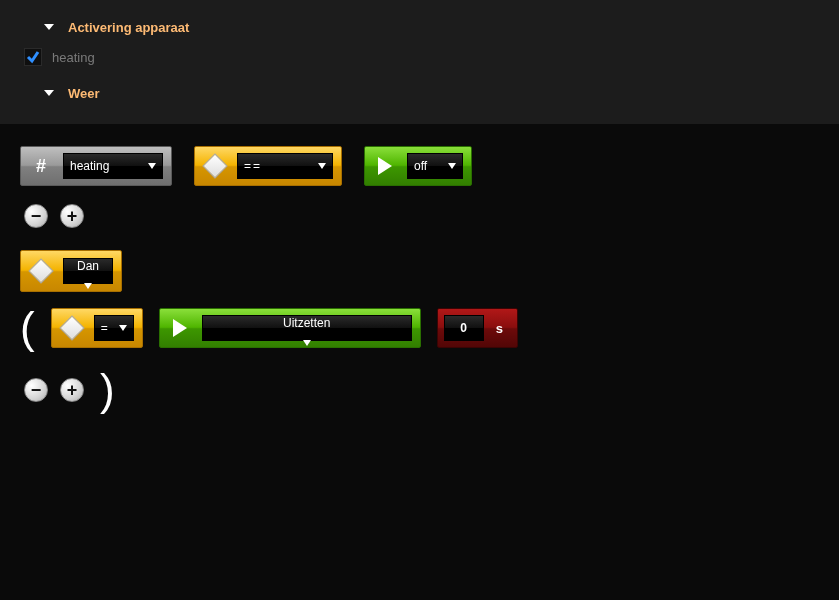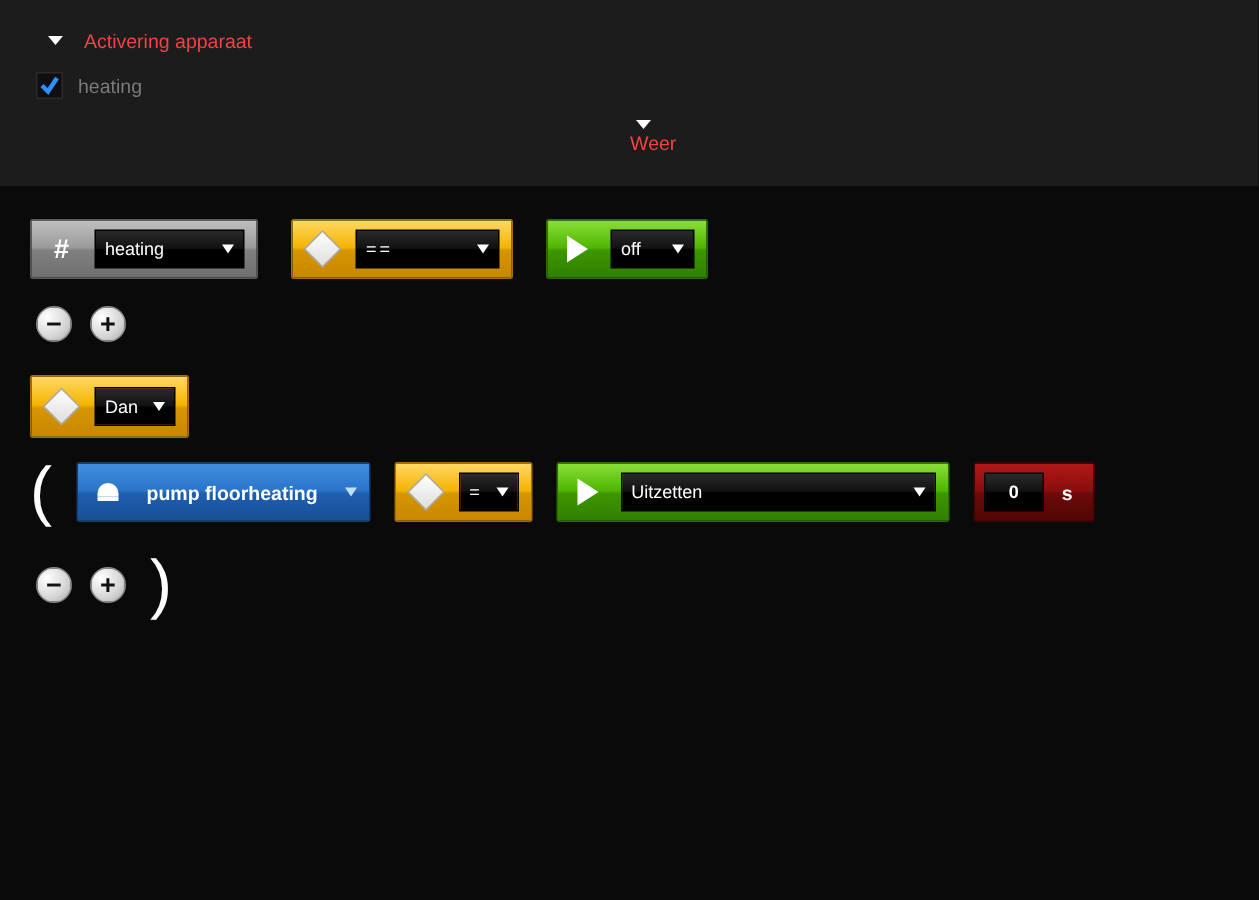--- a/index.html
+++ b/index.html
@@ -16,23 +16,23 @@
   .top-panel {
     background: #1c1c1c;
     padding: 12px 0 16px 0;
     margin-bottom: 22px;
   }
 
   .acc-item {
     display: flex;
     align-items: center;
     height: 30px;
-    padding-left: 32px;
-    color: #ef4444;
-    font-weight: normal;
+    padding-left: 44px;
+    color: #fdba74;
+    font-weight: bold;
     cursor: pointer;
   }
   .acc-item.dimmed { color: #7a7a7a; font-weight: normal; }
   .acc-item .chev {
     width: 10px; height: 10px;
     margin-right: 14px;
     position: relative;
   }
   .chev svg { display:block; }
   .checkbox {
@@ -111,21 +111,21 @@
     gap:10px;
     justify-content: space-between;
     font-family: Verdana, Arial, sans-serif;
   }
   .inner-select .tri {
     width:0;height:0;
     border-left:4px solid transparent;
     border-right:4px solid transparent;
     border-top:6px solid #fff;
   }
-  .inner-select.wide { min-width: 180px; }
+  .inner-select.wide { min-width: 180px; flex-direction: column; }
   .inner-select.num {
     min-width: 40px;
     justify-content:center;
     font-weight:bold;
   }
 
   .circle-btn {
     width: 24px; height:24px;
     border-radius:50%;
     background: radial-gradient(circle at 30% 30%, #fff, #d5d5d5 60%, #aaa);
@@ -208,21 +208,21 @@
 
   <div class="acc-item dimmed" style="padding-left:24px;">
     <span class="checkbox">
       <svg width="14" height="14" viewBox="0 0 14 14">
           <polyline points="2,7 6,11 12,2" fill="none" stroke="#2f8fff" stroke-width="3"></polyline>
         </svg>
     </span>
     <span>heating</span>
   </div>
 
-  <div class="acc-item" style="margin-top:6px;flex-direction:column;">
+  <div class="acc-item" style="margin-top:6px;">
     <span class="chev">
       <svg width="10" height="10">
           <polygon points="0,2 10,2 5,8" fill="#ffffff"></polygon>
         </svg>
     </span>
     <span>Weer</span>
   </div>
 
 </div>
 
@@ -261,37 +261,30 @@
   <div class="btns-row">
     <span class="circle-btn">−</span>
     <span class="circle-btn">+</span>
   </div>
 
   <div class="row" style="margin-bottom:14px;">
     <div class="block orange-block" style="height:42px;">
       <span class="icon-box">
           <span class="diamond"></span>
         </span>
-      <div class="inner-select" style="min-width:50px;">
+      <div class="inner-select" style="min-width:50px;flex-direction:column;">
         <span>Dan</span>
         <span class="tri"></span>
       </div>
     </div>
   </div>
 
   <div class="row" style="gap:16px;">
     <span class="paren">(</span>
 
-    <div class="block blue-block" style="height:40px;">
-      <span class="icon-box">
-          <span class="domeglyph"></span>
-        </span>
-      <span style="font-weight:bold; padding:0 4px;">pump floorheating</span>
-      <span class="blue-chev"></span>
-    </div>
 
     <div class="block orange-block">
       <span class="icon-box">
           <span class="diamond"></span>
         </span>
       <div class="inner-select" style="min-width:40px;">
         <span>=</span>
         <span class="tri"></span>
       </div>
     </div>

